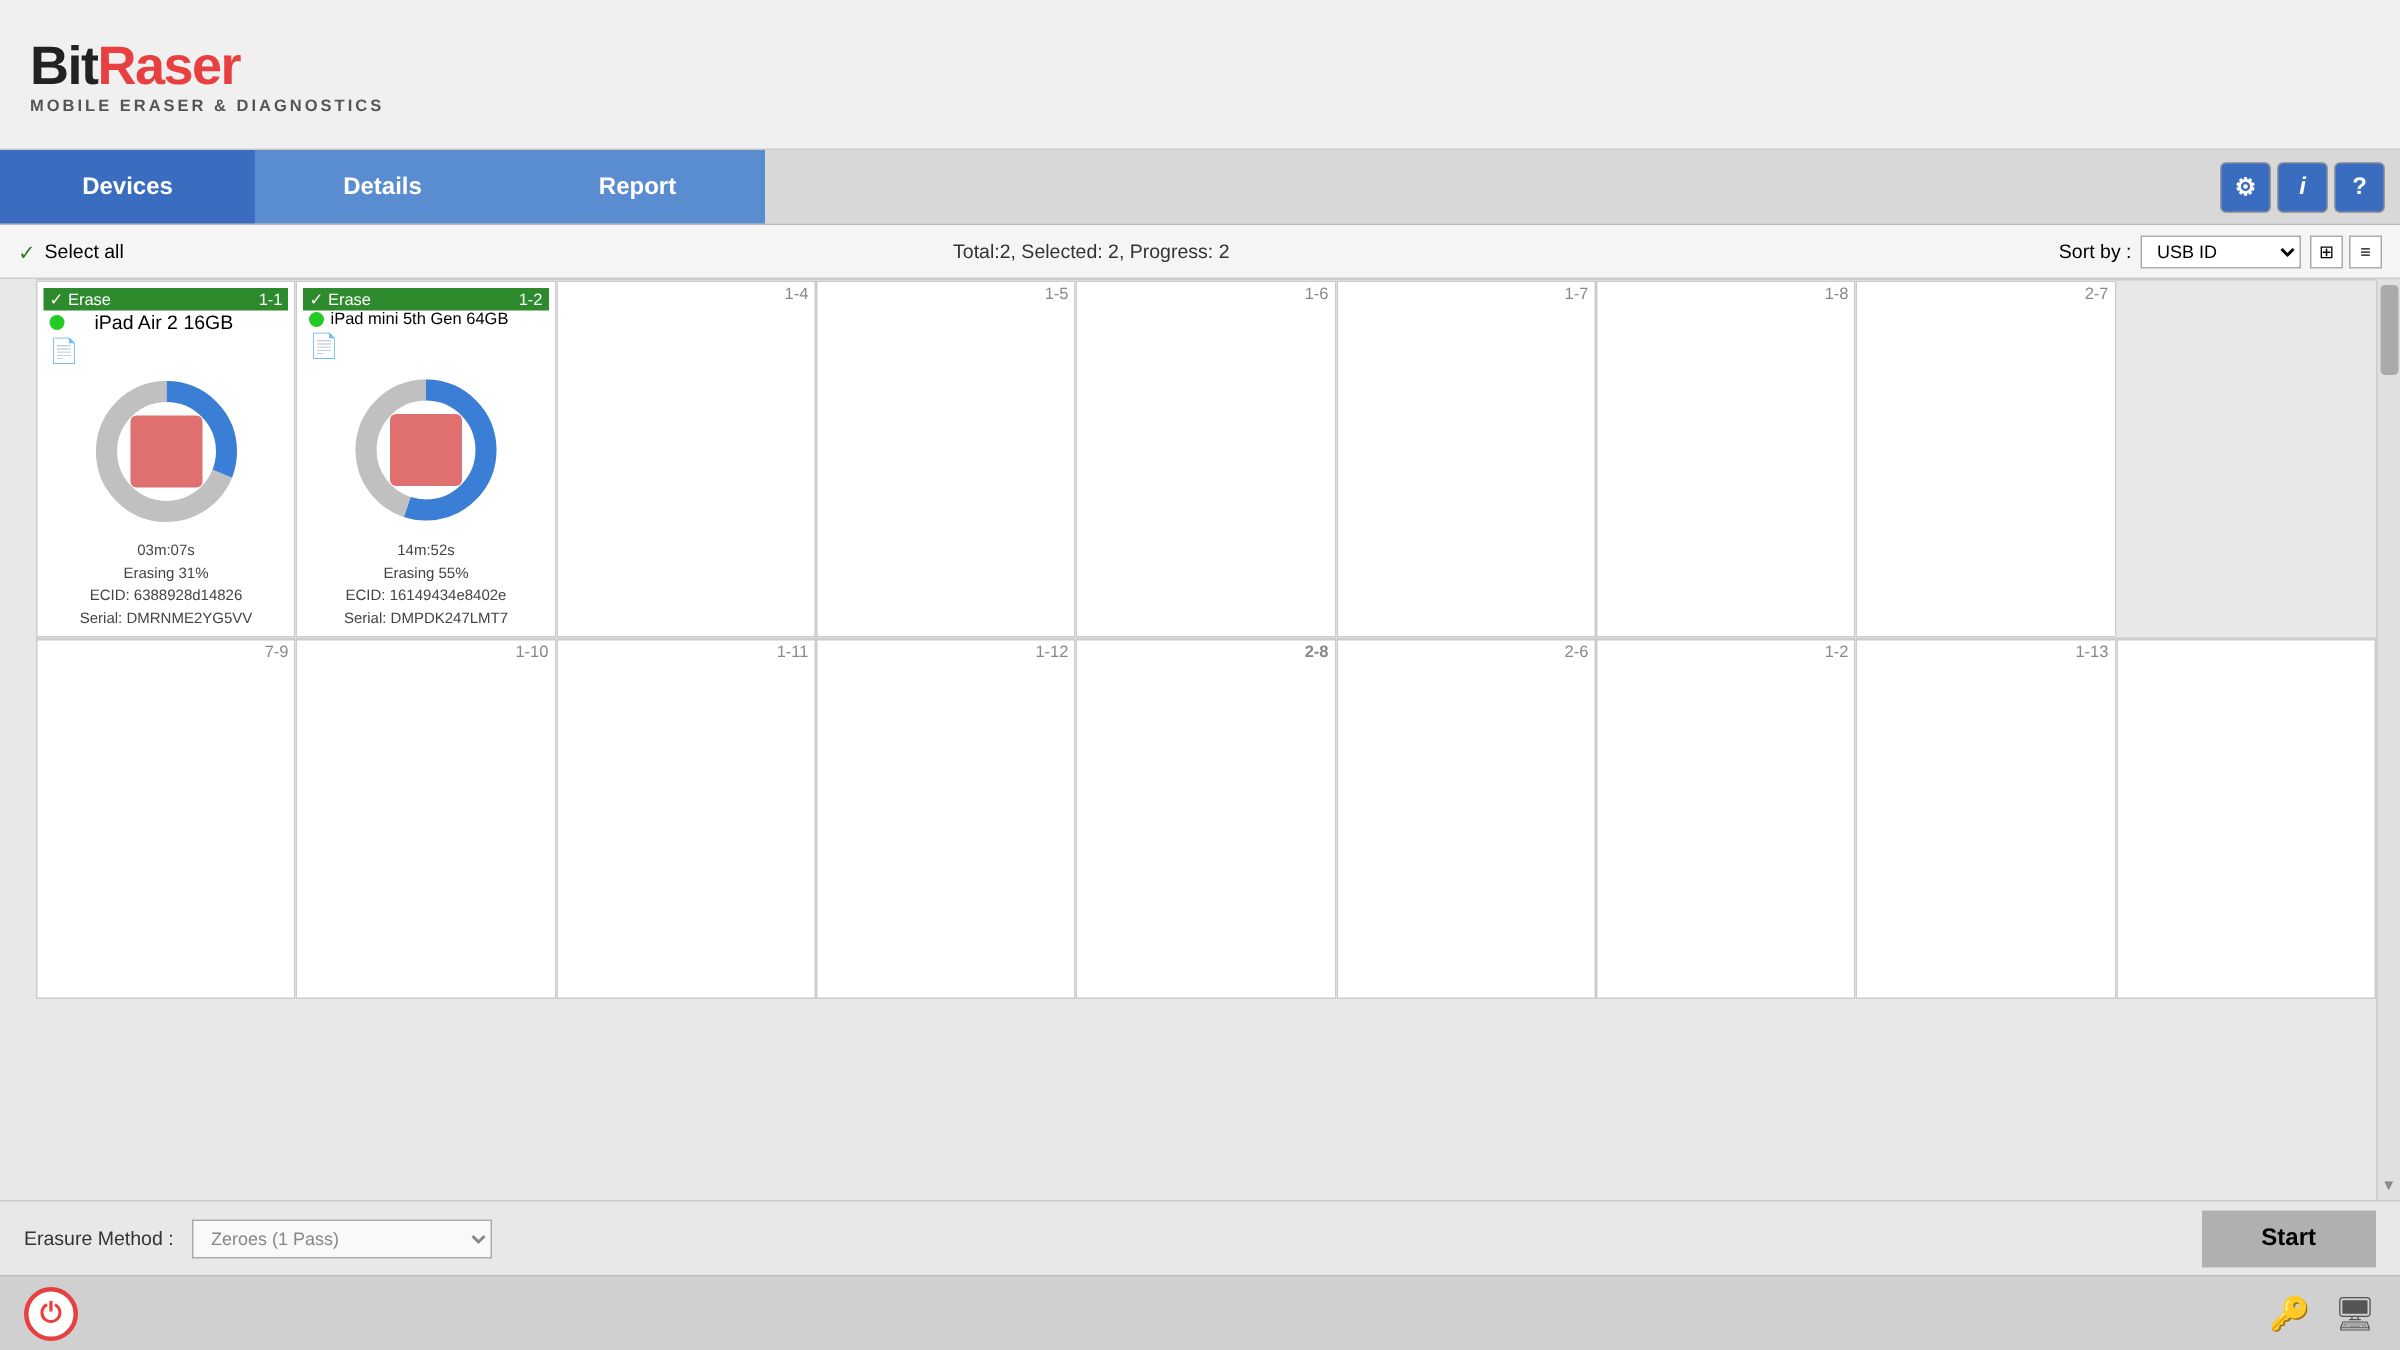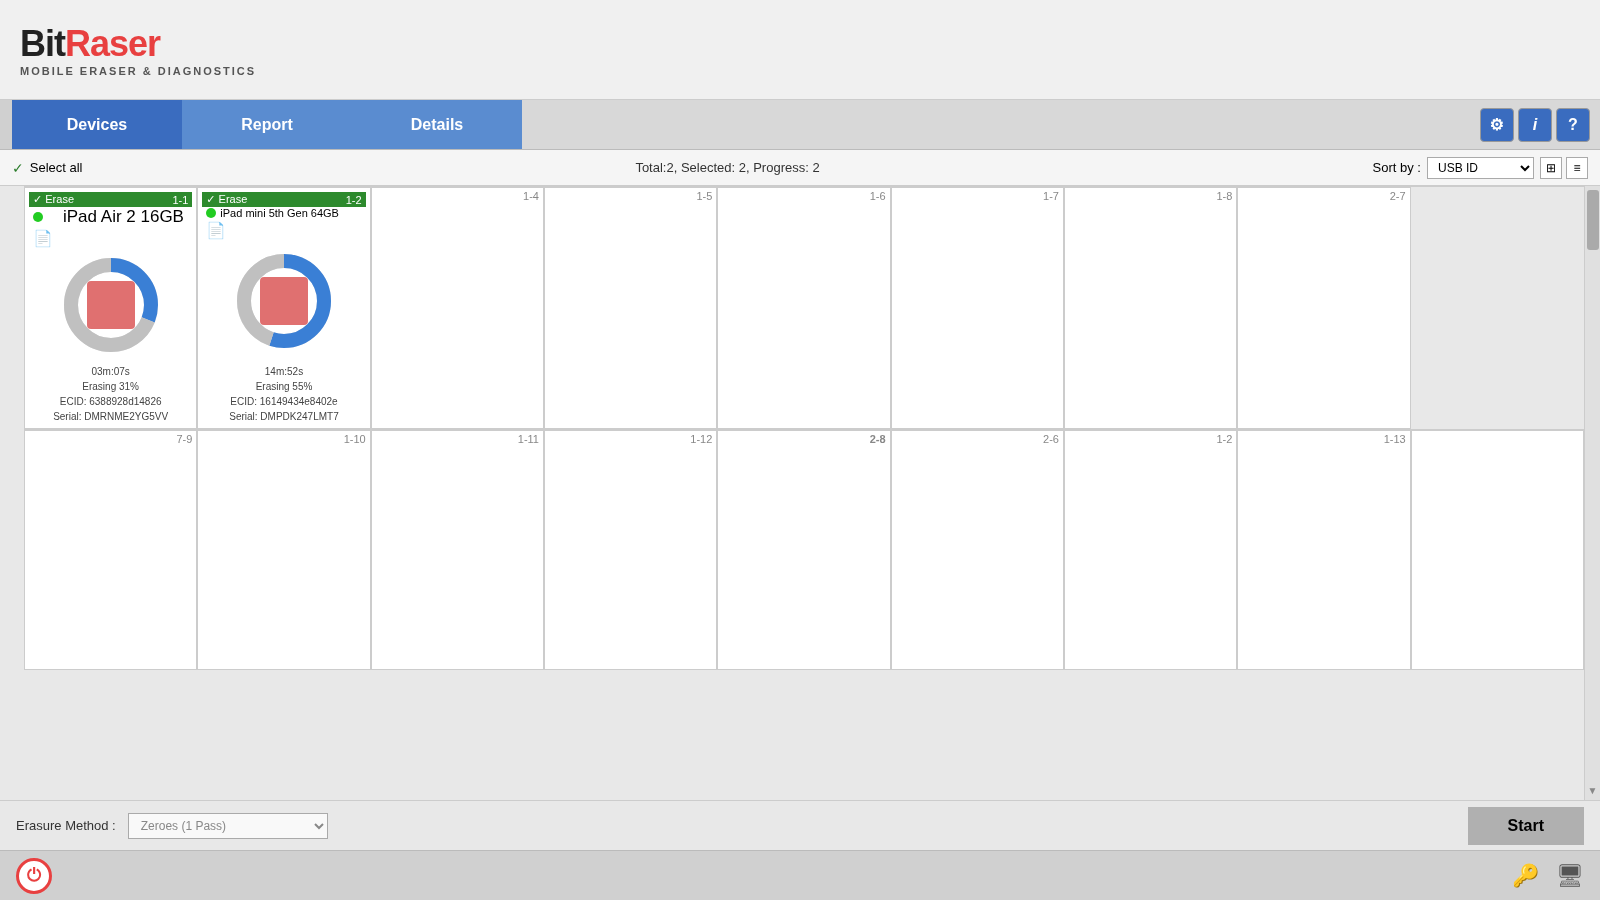--- a/index.html
+++ b/index.html
@@ -8,21 +8,21 @@
     
     .header { background: #f0f0f0; padding: 10px 20px; display: flex; align-items: center; height: 100px; border-bottom: 1px solid #ccc; }
     .logo { display: flex; flex-direction: column; }
     .logo-title { font-size: 36px; font-weight: bold; color: #222; letter-spacing: -1px; }
     .logo-title span { color: #e84040; }
     .logo-sub { font-size: 11px; font-weight: bold; color: #555; letter-spacing: 2px; }
 
     
     .nav-bar { display: flex; align-items: stretch; background: #d0d0d0; height: 50px; border-bottom: 1px solid #bbb; }
     .nav-tab { padding: 0 40px; display: flex; align-items: center; justify-content: center; cursor: pointer; font-size: 16px; color: white; font-weight: bold; }
-    .nav-tab.active { background: #3a6cbf; margin-left: 12px; }
+    .nav-tab.active { background: #3a6cbf; }
     .nav-tab.inactive { background: #5a8cd0; }
     .nav-spacer { flex: 1; background: #d8d8d8; }
     .nav-icons { display: flex; align-items: center; gap: 4px; padding: 0 10px; background: #d8d8d8; }
     .nav-icon-btn { width: 34px; height: 34px; display: flex; align-items: center; justify-content: center; border: 1px solid #999; border-radius: 4px; background: #3a6cbf; color: white; font-size: 16px; font-weight: bold; cursor: pointer; }
 
     
     .toolbar { display: flex; align-items: center; height: 36px; background: #f5f5f5; border-bottom: 1px solid #ccc; padding: 0 12px; gap: 10px; }
     .select-all { display: flex; align-items: center; gap: 6px; font-size: 13px; cursor: pointer; }
     .check-icon { color: #2a7c2a; font-size: 14px; }
     .toolbar-center { flex: 1; text-align: center; font-size: 13px; color: #333; }
@@ -84,24 +84,24 @@
     </div>
     <div class="logo-sub">MOBILE ERASER &amp; DIAGNOSTICS</div>
   </div>
 </div>
 
 <div class="nav-bar">
   <div class="nav-tab active" style="background:#3a6cbf; min-width:170px;">
     <span>Devices</span>
   </div>
   <div class="nav-tab inactive" style="background:#5a8cd0; min-width:170px;">
+    <span>Details</span>
+  </div>
+  <div class="nav-tab inactive" style="background:#5a8cd0; min-width:170px;">
     <span>Report</span>
-  </div>
-  <div class="nav-tab inactive" style="background:#5a8cd0; min-width:170px;">
-    <span>Details</span>
   </div>
   <div class="nav-spacer"></div>
   <div class="nav-icons">
     <div class="nav-icon-btn">⚙</div>
     <div class="nav-icon-btn" style="font-style:italic;">i</div>
     <div class="nav-icon-btn">?</div>
   </div>
 </div>
 
 <div class="toolbar">
@@ -129,21 +129,21 @@
 
     <div style="display:grid; grid-template-columns: repeat(9, 1fr); border-bottom:1px solid #ccc;">
 
       <div class="device-cell">
         <div class="erase-row">
           <span>✓ Erase</span>
           <span>1-1</span>
         </div>
         <div class="cell-device-row">
           <span class="green-dot"></span>
-          <span style="font-size:17px;padding-left:16px;">iPad Air 2  16GB</span>
+          <span style="font-size:13px;padding-left:16px;">iPad Air 2  16GB</span>
         </div>
         <div style="padding:2px 4px;">
           <span style="font-size:16px; color:#2255cc;">📄</span>
         </div>
         <div class="donut-container">
           <div class="donut-wrapper">
             <svg viewBox="0 0 110 110">
               <circle class="ring-bg" cx="55" cy="55" r="40"></circle>
 
               <circle class="ring-progress-blue" cx="55" cy="55" r="40" stroke-dasharray="77.9 251.2" stroke-dashoffset="0" transform="rotate(-90 55 55)"></circle>

